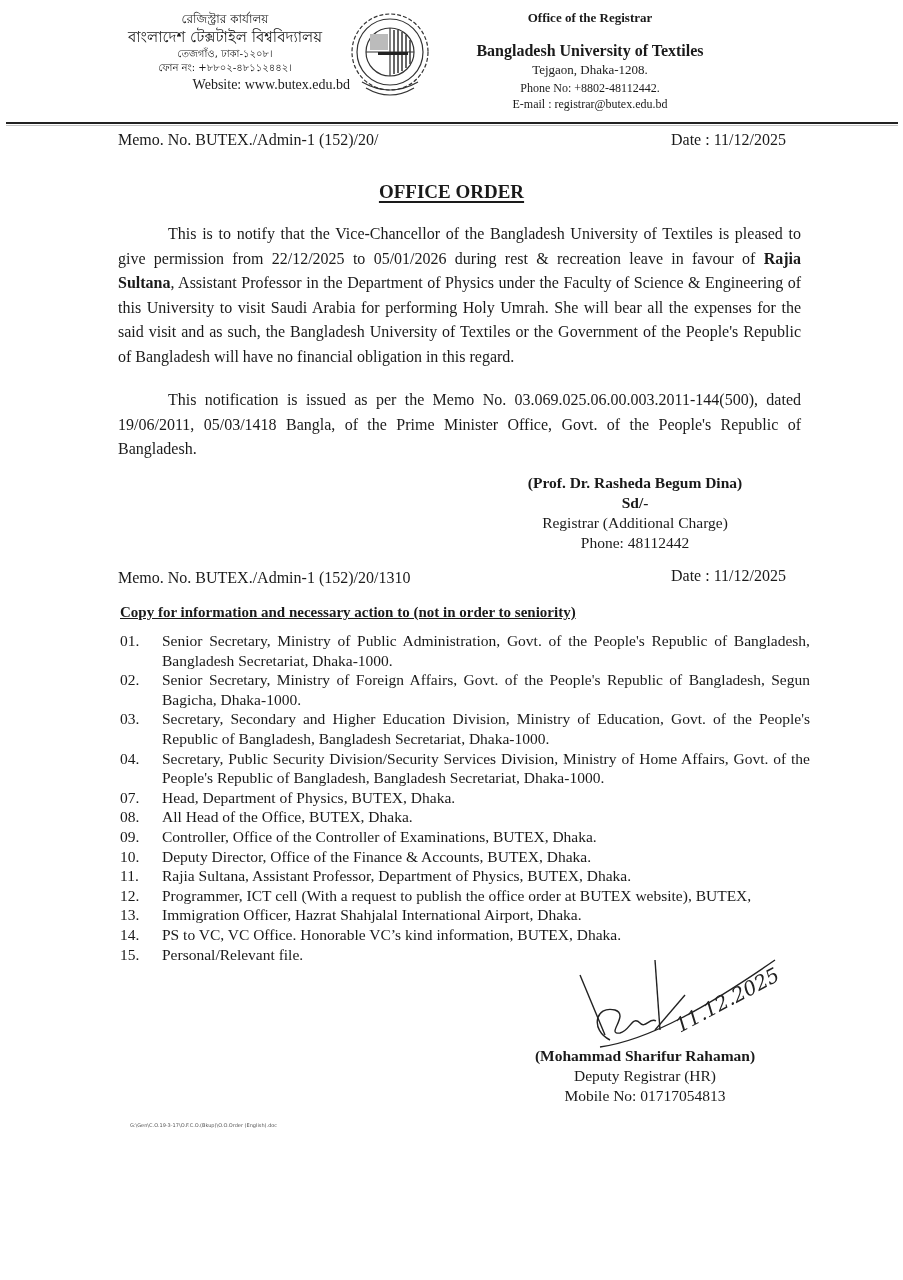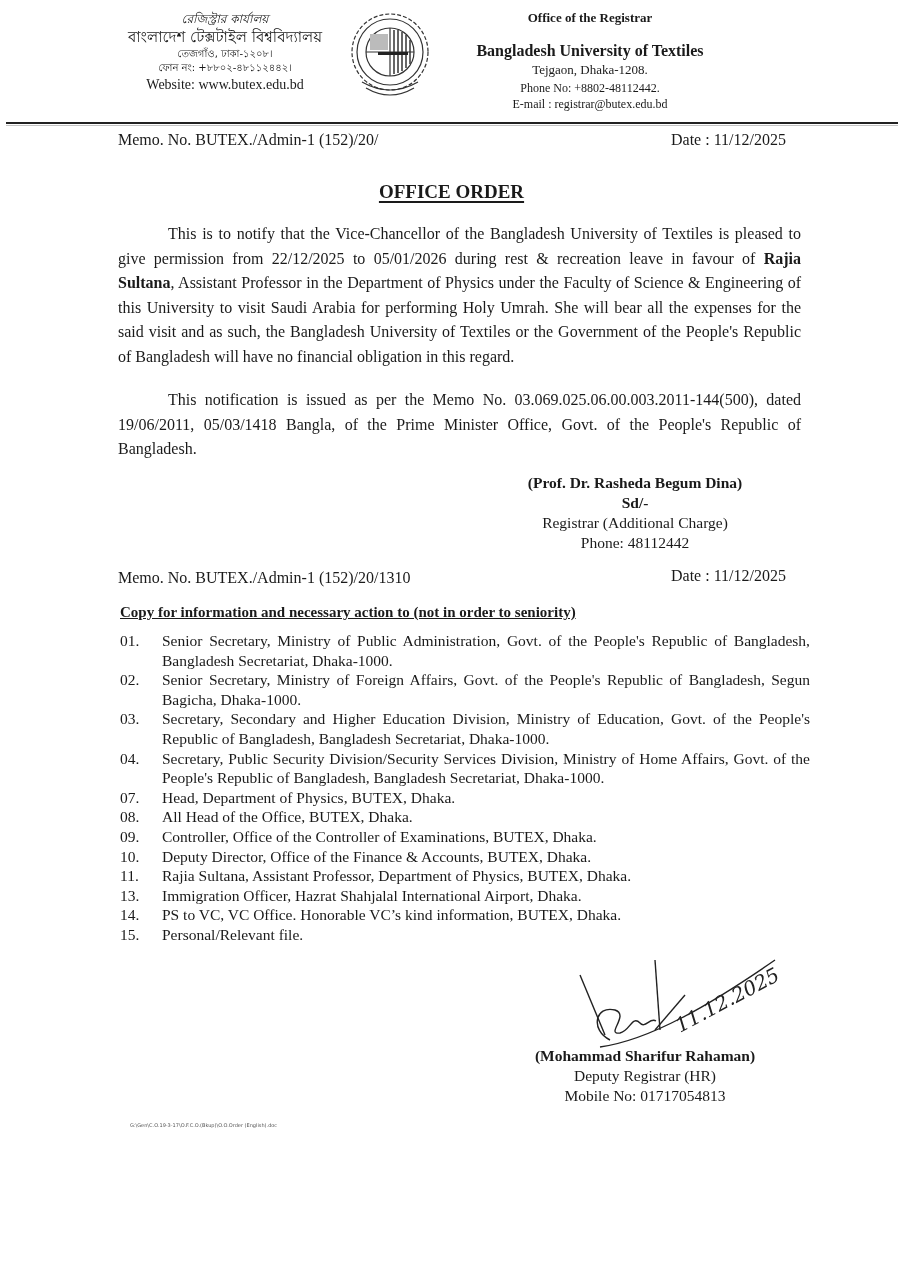--- a/index.html
+++ b/index.html
@@ -4,25 +4,25 @@
 <style>
   html, body { margin: 0; padding: 0; background: #ffffff; }
   body {
     width: 903px; height: 1280px; position: relative; overflow: hidden;
     font-family: "Liberation Serif", "DejaVu Serif", serif;
     color: #1a1a1a;
   }
   .abs { position: absolute; }
   
   .hdr-left { left: 100px; top: 12px; width: 250px; text-align: center; line-height: 1.2; }
-  .hdr-left .bn1 { font-family: "DejaVu Sans", sans-serif; font-size: 12px; font-style: italic; }
+  .hdr-left .bn1 { font-family: "DejaVu Sans", sans-serif; font-size: 12px; }
   .hdr-left .bn2 { font-family: "DejaVu Sans", sans-serif; font-size: 15px; margin-top: 2px; }
   .hdr-left .bn3 { font-family: "DejaVu Sans", sans-serif; font-size: 10px; margin-top: 2px; }
   .hdr-left .bn4 { font-family: "DejaVu Sans", sans-serif; font-size: 10px; margin-top: 2px; }
-  .hdr-left .web { font-size: 14px; margin-top: 3px; }
+  .hdr-left .web { font-size: 14px; margin-top: 3px; text-align: right; }
   .logo { left: 344px; top: 8px; width: 92px; height: 92px; }
   .hdr-right { left: 440px; top: 10px; width: 300px; text-align: center; line-height: 1.2; }
   .hdr-right .office { font-weight: bold; font-size: 13px; }
   .hdr-right .univ { font-weight: bold; font-size: 16px; margin-top: 15px; }
   .hdr-right .addr { font-size: 13px; margin-top: 2px; }
   .hdr-right .phone { font-size: 12px; margin-top: 4px; }
   .hdr-right .email { font-size: 12px; margin-top: 1px; }
   .rule { left: 6px; top: 122px; width: 892px; height: 2px; background: #222; }
   .rule2 { left: 6px; top: 125px; width: 892px; height: 1px; background: #888; opacity: 0.5; }
 
@@ -147,20 +147,24 @@
     </li>
     <li>
       <span class="num">10.</span>
       <span class="txt">Deputy Director, Office of the Finance &amp; Accounts, BUTEX, Dhaka.</span>
     </li>
     <li>
       <span class="num">11.</span>
       <span class="txt">Rajia Sultana, Assistant Professor, Department of Physics, BUTEX, Dhaka.</span>
     </li>
     <li>
+      <span class="num">12.</span>
+      <span class="txt">Programmer, ICT cell (With a request to publish the office order at BUTEX website), BUTEX,</span>
+    </li>
+    <li>
       <span class="num">13.</span>
       <span class="txt">Immigration Officer, Hazrat Shahjalal International Airport, Dhaka.</span>
     </li>
     <li>
       <span class="num">14.</span>
       <span class="txt">PS to VC, VC Office. Honorable VC’s kind information, BUTEX, Dhaka.</span>
     </li>
     <li>
       <span class="num">15.</span>
       <span class="txt">Personal/Relevant file.</span>

